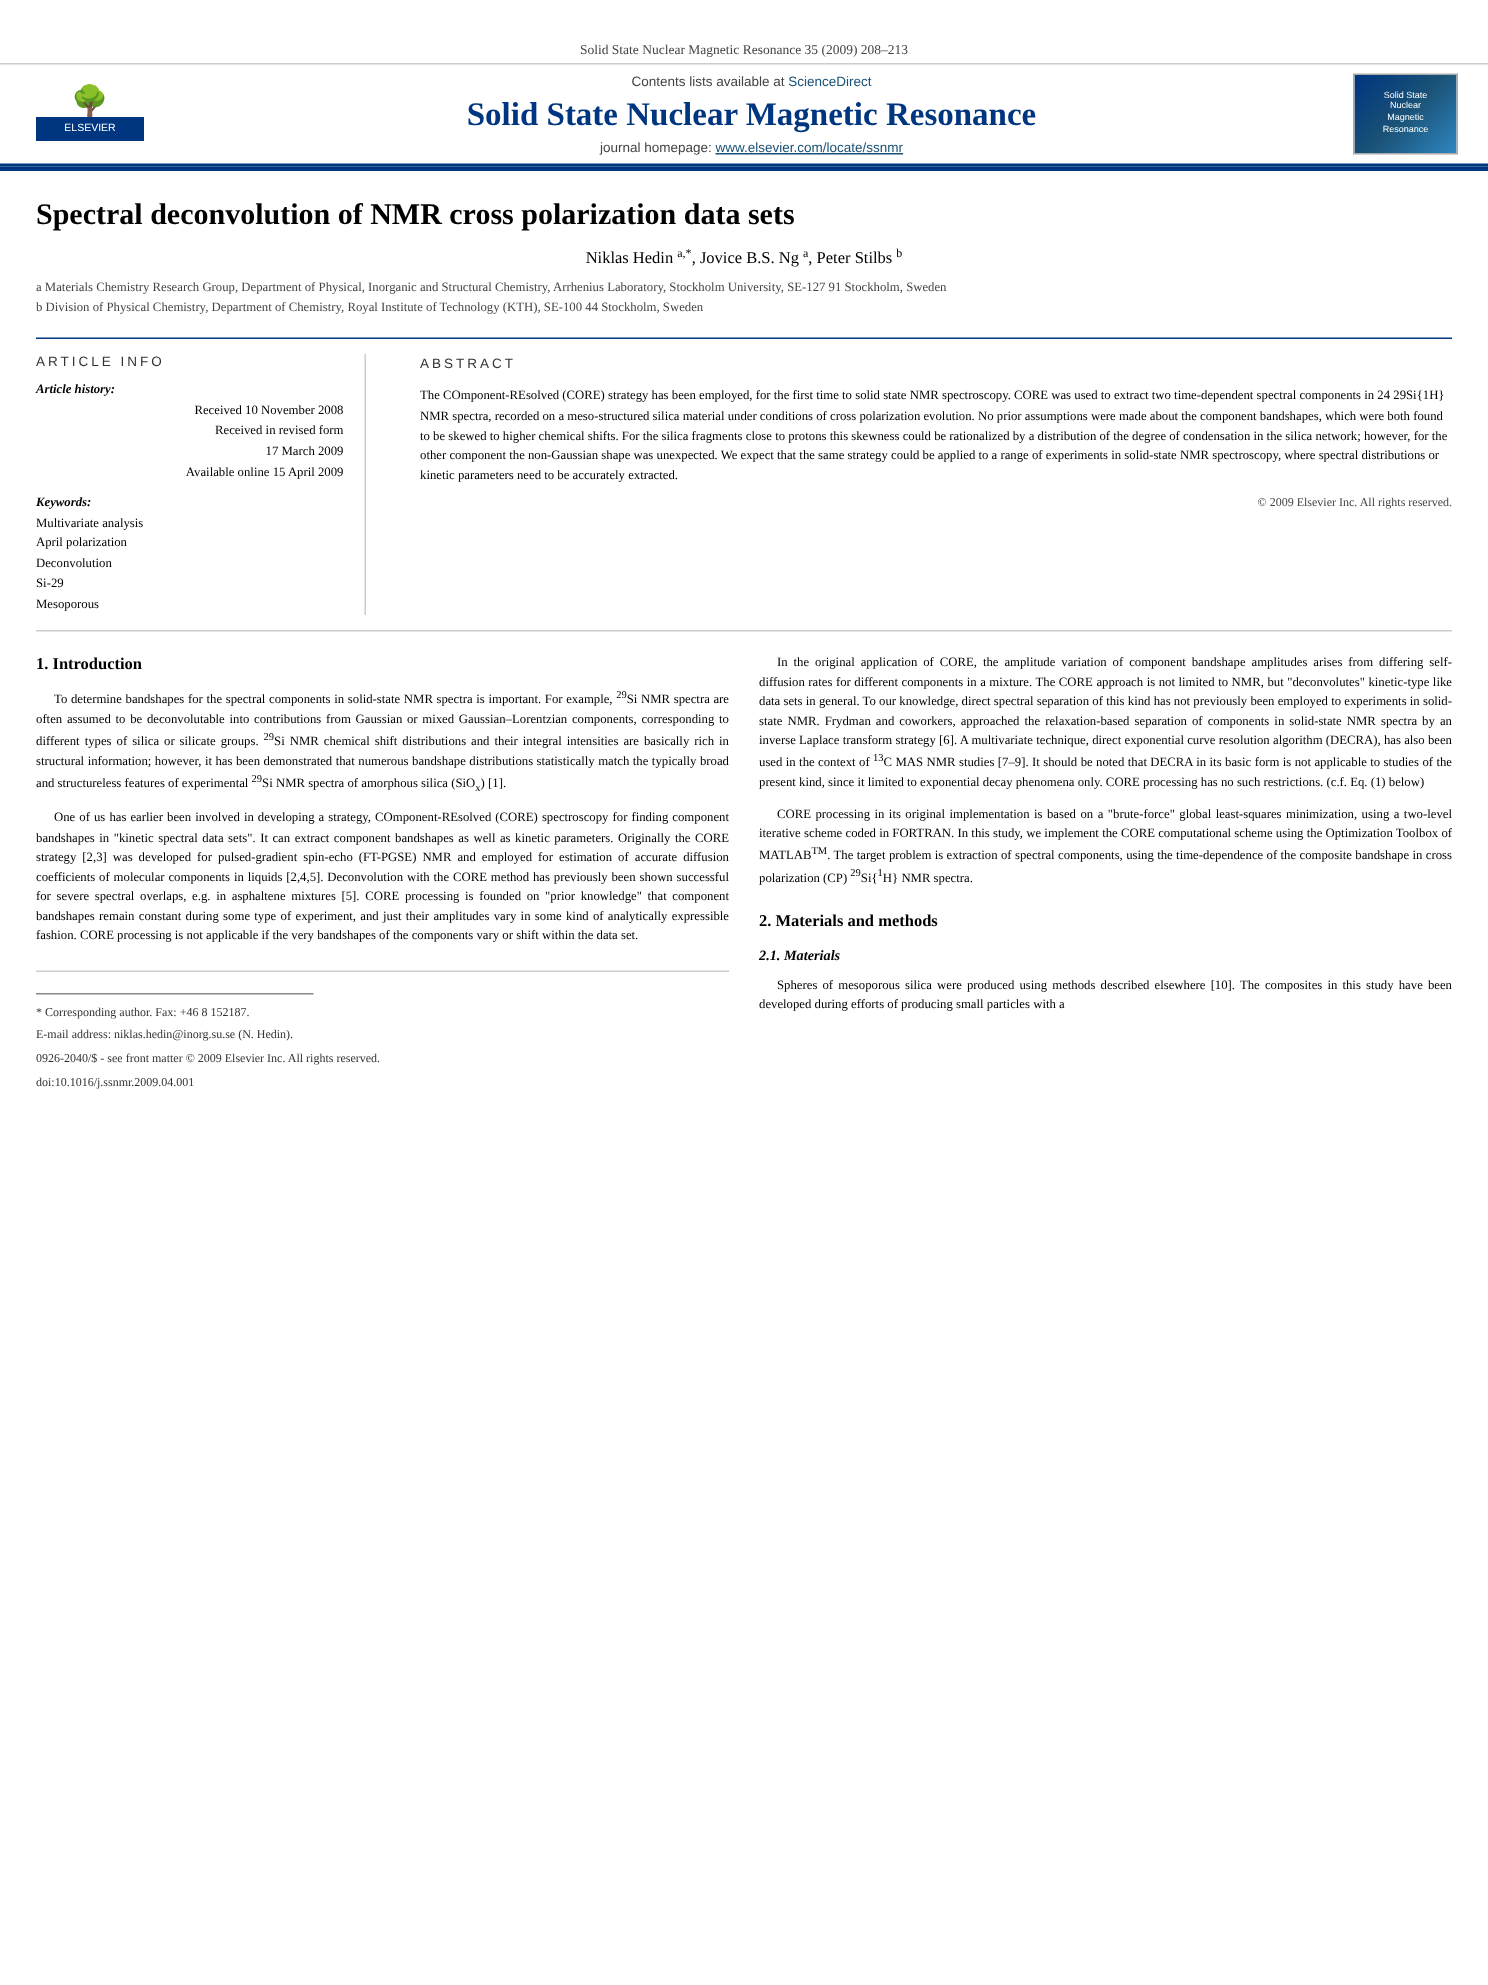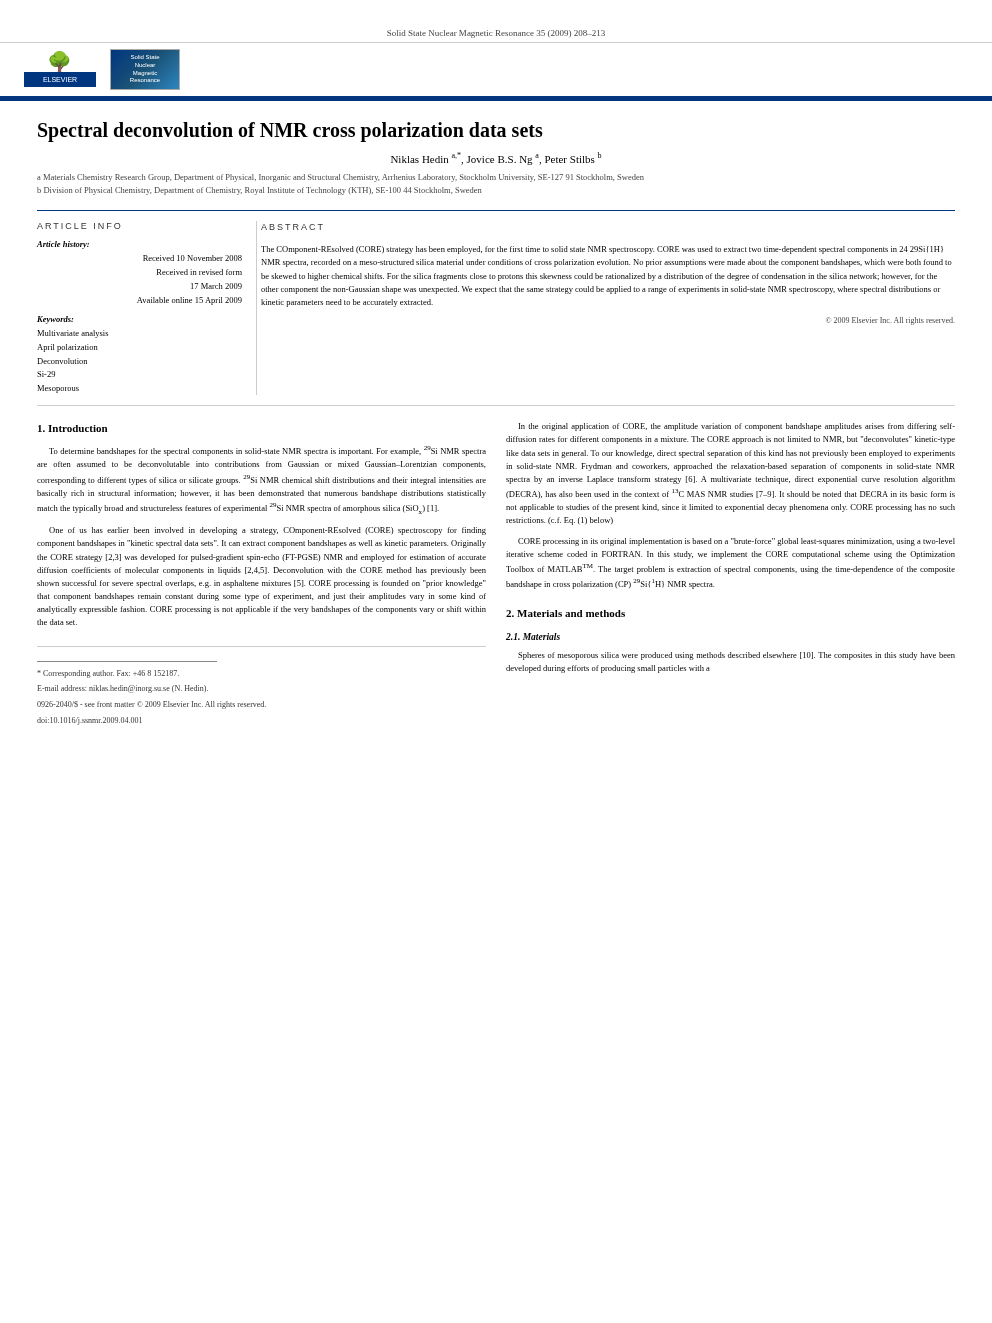--- a/index.html
+++ b/index.html
@@ -95,21 +95,21 @@
       color: #fff;
       font-size: 7px;
       text-align: center;
       font-family: Arial, sans-serif;
       padding: 4px;
       line-height: 1.3;
     }
 
     
     .article-body {
-      padding: 16px 37px 20px;
+      padding: 16px 24px 20px;
     }
 
     .article-title {
       font-size: 20px;
       font-weight: bold;
       color: #000;
       margin-bottom: 8px;
       line-height: 1.3;
     }
     .authors {
@@ -122,21 +122,21 @@
     .affiliations {
       font-size: 8.5px;
       color: #444;
       margin-bottom: 14px;
       line-height: 1.5;
     }
 
     
     .article-info-abstract {
       display: flex;
-      gap: 4px;
+      gap: 36px;
       margin-bottom: 14px;
       border-top: 1px solid #003580;
       border-bottom: 1px solid #ccc;
       padding: 10px 0 10px;
     }
     .article-info-col {
       width: 220px;
       flex-shrink: 0;
       padding-right: 14px;
       border-right: 1px solid #ccc;
@@ -246,20 +246,31 @@
 
 <div class="journal-header">
   <span>Solid State Nuclear Magnetic Resonance 35 (2009) 208–213</span>
 </div>
 
 <div class="content-header">
   <div class="elsevier-logo">
     <div class="elsevier-tree">🌳</div>
     <div class="elsevier-logo-box">
       <span>ELSEVIER</span>
+    </div>
+  </div>
+  <div class="header-center">
+    <div class="contents-line">
+      <span>Contents lists available at</span>
+      <a href="#">ScienceDirect</a>
+    </div>
+    <div class="journal-title">Solid State Nuclear Magnetic Resonance</div>
+    <div class="homepage-line">
+      <span>journal homepage:</span>
+      <a href="#">www.elsevier.com/locate/ssnmr</a>
     </div>
   </div>
   <div class="journal-thumb">
     <span style="white-space:pre-line; font-size:6px;">Solid State
 Nuclear
 Magnetic
 Resonance</span>
   </div>
 </div>
 <div class="blue-rule"></div>

